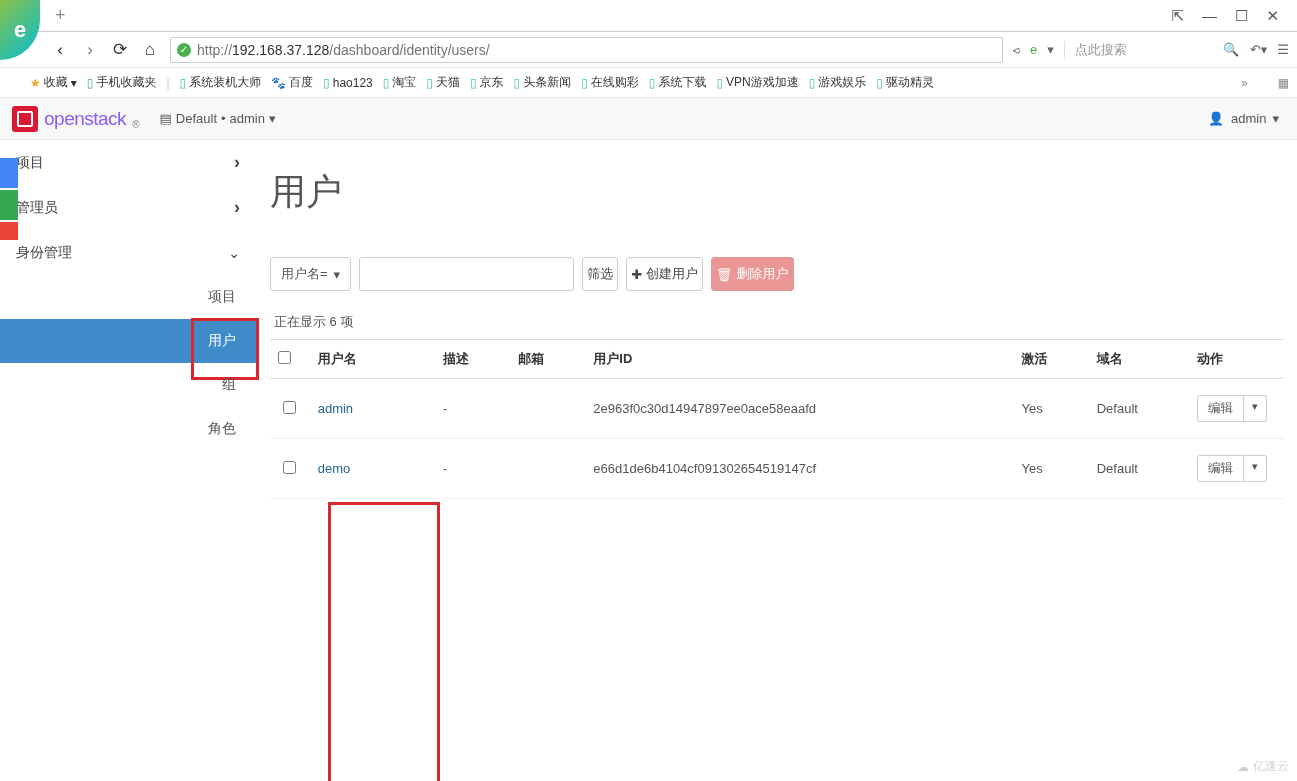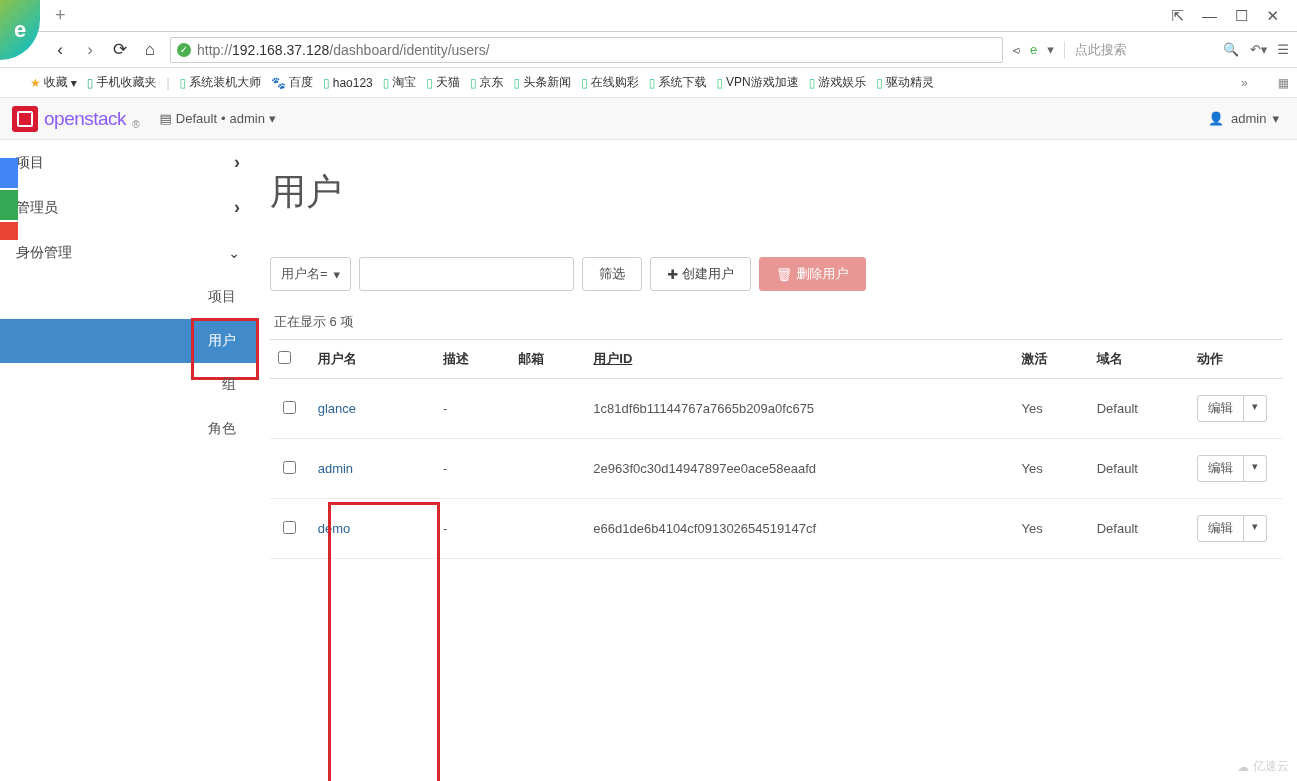--- a/index.html
+++ b/index.html
@@ -51,34 +51,34 @@
 .red-box-1 { top:-1px; right:-3px; width:68px; height:62px; }
 
 .content { flex:1; padding:14px 14px 0 14px; }
 .breadcrumb { background:#f5f5f5; border-radius:3px; padding:10px 14px; font-size:13px; color:#999; }
 .breadcrumb a { color:#555; text-decoration:none; }
 .page-title { font-size:36px; color:#555; margin:14px 0 40px 0; font-weight:normal; }
 
 .tbl-toolbar { display:flex; gap:8px; align-items:center; }
 .dd-btn { border:1px solid #ccc; border-radius:3px; height:34px; padding:0 10px; display:flex; align-items:center; gap:6px; background:#fff; font-size:13px; color:#555; }
 .txt-input { border:1px solid #ccc; border-radius:3px; height:34px; width:215px; padding:0 8px; font-size:13px; }
-.btn { border:1px solid #ccc; border-radius:3px; height:34px; padding:0 16px; background:#fff; font-size:13px; color:#444; display:flex; align-items:center; gap:4px; }
+.btn { border:1px solid #ccc; border-radius:3px; height:34px; padding:0 4px; background:#fff; font-size:13px; color:#444; display:flex; align-items:center; gap:4px; }
 .btn-danger { background:#d9534f; color:#fff; border-color:#d9534f; opacity:0.6; }
 
 .count-text { font-size:13px; color:#555; margin:22px 0 8px 4px; }
 
 table.data { width:100%; border-collapse:collapse; font-size:13px; }
 table.data th { text-align:left; padding:10px 8px; font-weight:bold; color:#333; border-top:1px solid #ddd; border-bottom:1px solid #ddd; }
 table.data td { padding:16px 8px; border-bottom:1px solid #eee; color:#555; }
 table.data td a { color:#2a6496; text-decoration:none; }
 .col-cb { width:38px; text-align:center; }
 .col-name { width:120px; position:relative; }
 .col-desc { width:72px; }
 .col-email { width:72px; }
-.col-id { width:410px;text-decoration:underline; }
+.col-id { width:410px; }
 .col-active { width:72px; }
 .col-domain { width:96px; }
 .col-action { width:90px; }
 .action-btn { display:inline-flex; }
 .action-btn .a1 { border:1px solid #ccc; border-radius:3px 0 0 3px; padding:4px 10px; font-size:12.5px; background:#fff; }
 .action-btn .a2 { border:1px solid #ccc; border-left:none; border-radius:0 3px 3px 0; padding:4px 8px; font-size:11px; background:#fff; color:#555; }
 
 .red-box-2 { left:328px; top:502px; width:112px; height:336px; }
 
 .sidebar-left-tabs { position:fixed; left:0; top:158px; width:18px; }
@@ -230,33 +230,20 @@
         <th class="col-name">用户名</th>
         <th class="col-desc">描述</th>
         <th class="col-email">邮箱</th>
         <th class="col-id">用户ID</th>
         <th class="col-active">激活</th>
         <th class="col-domain">域名</th>
         <th class="col-action">动作</th>
       </tr>
         </thead>
       <tbody id="tbody">
-          <tr>
-            <td class="col-cb"><input type="checkbox" style=""></td>
-            <td class="col-name"><a href="#">glance</a></td>
-            <td>-</td>
-            <td></td>
-            <td>1c81df6b11144767a7665b209a0fc675</td>
-            <td>Yes</td>
-            <td>Default</td>
-            <td><span class="action-btn">
-                <span class="a1">编辑</span>
-                <span class="a2">▾</span>
-              </span></td>
-          </tr>
           <tr>
             <td class="col-cb"><input type="checkbox" style=""></td>
             <td class="col-name"><a href="#">admin</a></td>
             <td>-</td>
             <td></td>
             <td>2e963f0c30d14947897ee0ace58eaafd</td>
             <td>Yes</td>
             <td>Default</td>
             <td><span class="action-btn">
                 <span class="a1">编辑</span>

